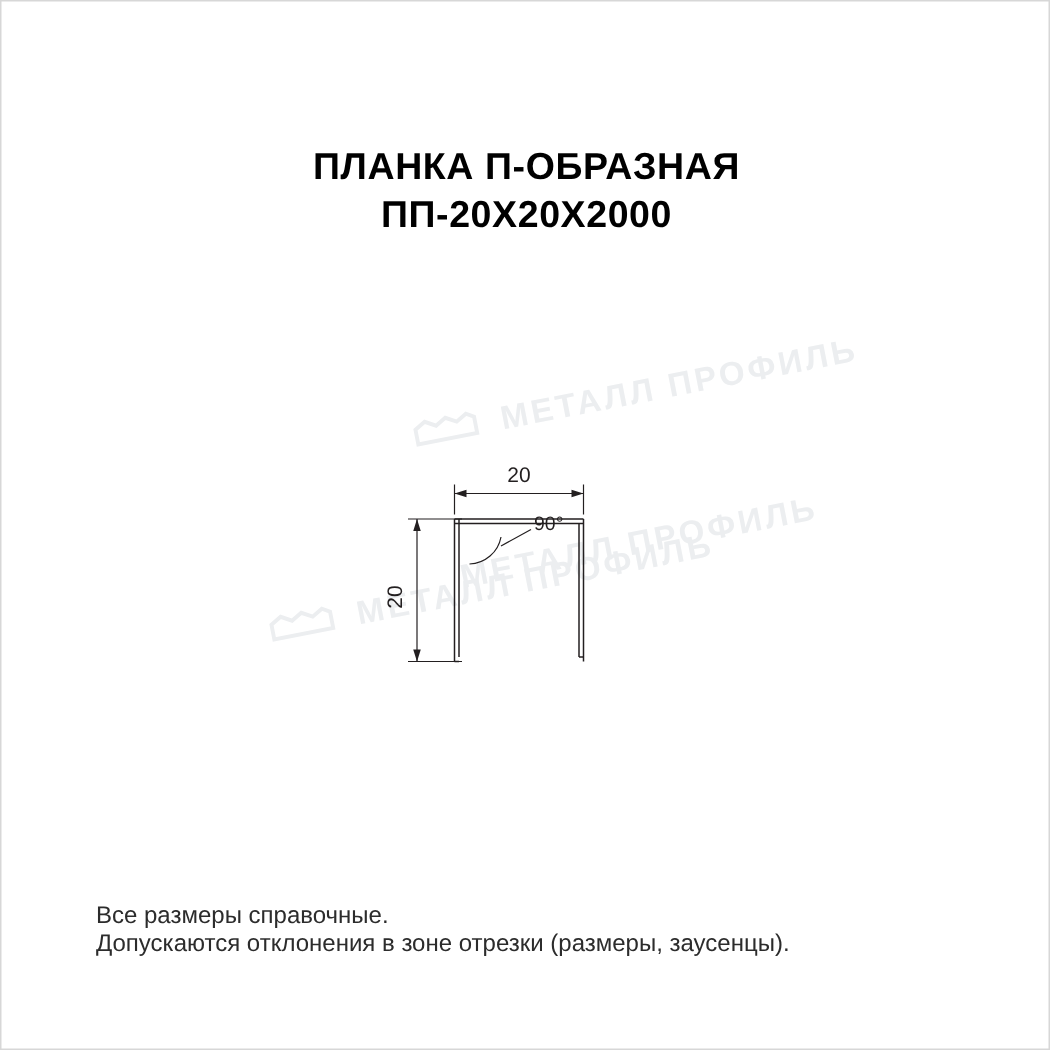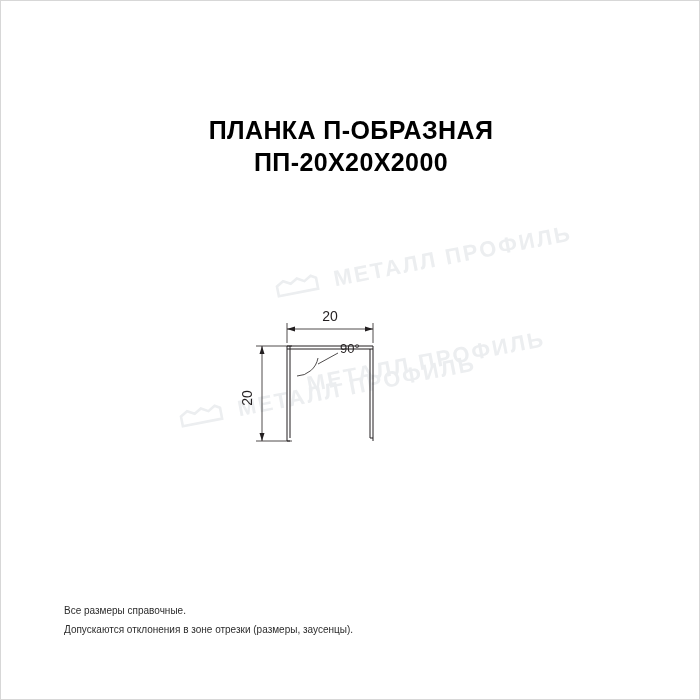--- a/index.html
+++ b/index.html
@@ -23,21 +23,20 @@
     background: #fff;
   }
 
   
   .title-block {
     position: absolute;
     left: 0;
     top: 95px;
     width: 700px;
     text-align: center;
-    margin-top: 19px;
   }
   .title-1 {
     font-size: 25px;
     font-weight: bold;
     letter-spacing: 0.4px;
     line-height: 30px;
     color: #000;
   }
   .title-2 {
     font-size: 25px;
@@ -73,33 +72,33 @@
     vertical-align: -4px;
     margin-right: 7px;
   }
   .wm-1 { left: 272px; top: 248px; }
   .wm-2 { left: 176px; top: 378px; }
   .wm-3 { left: 304px; top: 348px; }
 
   
   .drawing {
     position: absolute;
-    left: 239px;
+    left: 255px;
     top: 300px;
     width: 200px;
     height: 150px;
   }
   .drawing svg { display: block; }
 
   
   .notes {
     position: absolute;
     left: 63px;
     top: 600px;
-    font-size: 10px;
+    font-size: 16px;
     line-height: 19px;
     color: #2c2c2c;
   }
 </style>
 </head>
 <body>
 
 <div id="page">
 
   <div class="wm wm-1">

